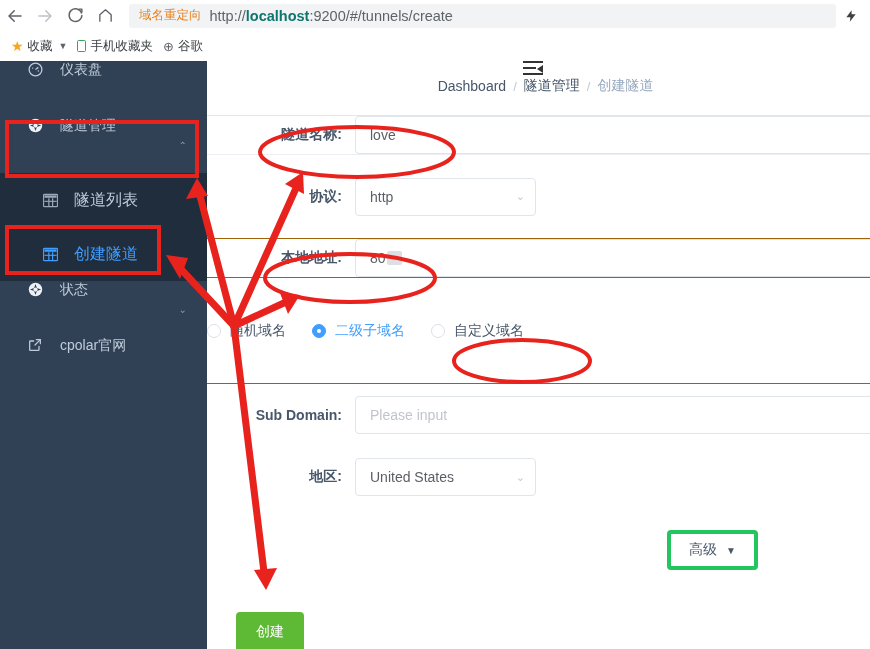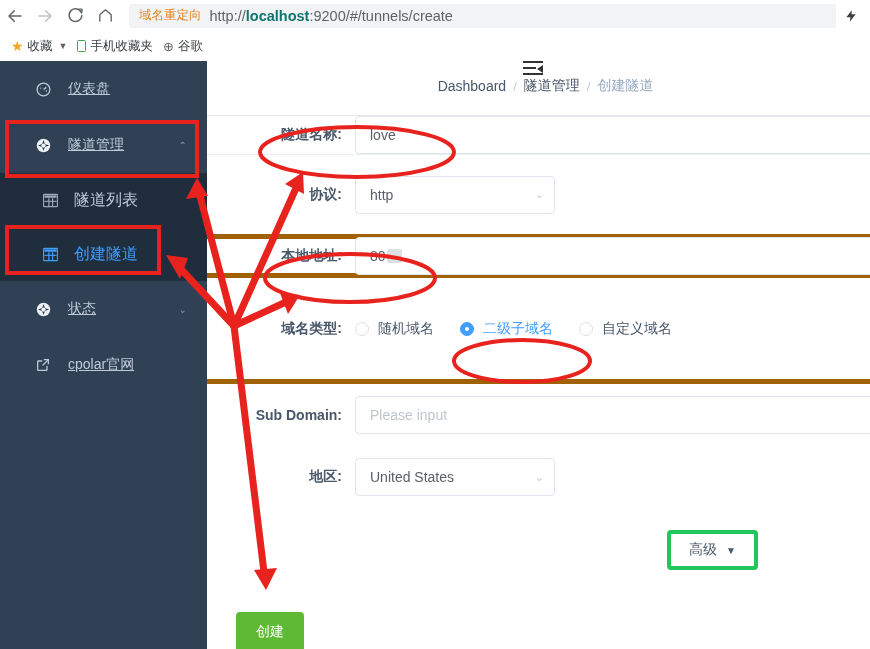--- a/index.html
+++ b/index.html
@@ -48,22 +48,22 @@
     display: inline-block;
   }
   .bm .globe-ic { font-size: 13px; color: #5f6368; line-height: 1; }
 
   
   .sidebar {
     position: absolute; left: 0; top: 61px; width: 207px; height: 588px;
     background: #304156; color: #bfcbd9; overflow: hidden;
   }
   .menu-item {
-    height: 56px; display: flex; align-items: center; padding-left: 32px;
-    font-size: 14px; color: #bfcbd9; position: relative; text-decoration: underline;
+    height: 56px; display: flex; align-items: flex-start; padding-left: 24px;
+    font-size: 14px; color: #bfcbd9; position: relative;
   }
   .menu-item .mi-icon {
     width: 22px; margin-right: 14px; display: flex; align-items: center; justify-content: center;
     color: #bfcbd9;
   }
   .menu-item .mi-arrow {
     position: absolute; right: 20px; top: 50%; transform: translateY(-50%);
     color: #8a96a3; font-size: 10px;
   }
   .submenu { background: #1f2d3d; }
@@ -95,35 +95,35 @@
     position: absolute; left: 14px; top: 3.5px;
     width: 0; height: 0; border-top: 4.5px solid transparent;
     border-bottom: 4.5px solid transparent; border-right: 6px solid #333; background: none;
   }
   .crumbs { display: flex; align-items: center; font-size: 14px; color: #475669; gap: 7px; }
   .crumbs .sep { color: #bfcbd9; font-size: 13px; }
   .crumbs .cur { color: #97a8be; }
 
   .form { padding-top: 0; }
   .frow {
-    display: flex; align-items: center; border-bottom: 5px solid #a16207;
+    display: flex; align-items: center; border-bottom: 1px solid #a16207;
     height: 39px; padding-left: 0;
   }
   .flabel {
     width: 148px; text-align: right; padding-right: 13px;
     font-size: 14px; color: #48576a; font-weight: bold; flex: none;
   }
   .fctl { flex: 1; display: flex; align-items: center; }
   .inp {
     height: 38px; border: 1px solid #dfe4ed; border-radius: 4px; background: #fff;
     font-size: 14px; color: #5a5e66; display: flex; align-items: center; padding: 0 14px;
   }
   .inp.wide { width: 525px; }
   .inp.sel {
-    width: 200px; justify-content: space-between; padding-right: 10px; text-align: right;
+    width: 181px; justify-content: space-between; padding-right: 10px; text-align: right;
   }
   .inp .chev { color: #bfcbd9; font-size: 11px; margin-left: 10px; }
   .inp .ph { color: #c0c4cc; }
   .redact {
     display: inline-block; width: 15px; height: 14px; background: #dcdfe3;
     border-radius: 2px; margin-left: 1px; vertical-align: -2px;
   }
 
   .radio-row { display: flex; align-items: center; height: 40px; }
   .radio {
@@ -335,21 +335,20 @@
         <div class="flabel">本地地址:</div>
         <div class="fctl">
           <div class="inp wide">
             <span>80</span>
               <span class="redact"></span>
           </div>
         </div>
       </div>
 
       <div class="frow" style="height:106px;">
-        <div class="flabel">域名类型:</div>
         <div class="fctl">
           <div class="radio-row">
             <label class="radio">
               <span class="dot"></span>
               <span>随机域名</span>
             </label>
             <label class="radio checked">
               <span class="dot"></span>
               <span>二级子域名</span>
             </label>

